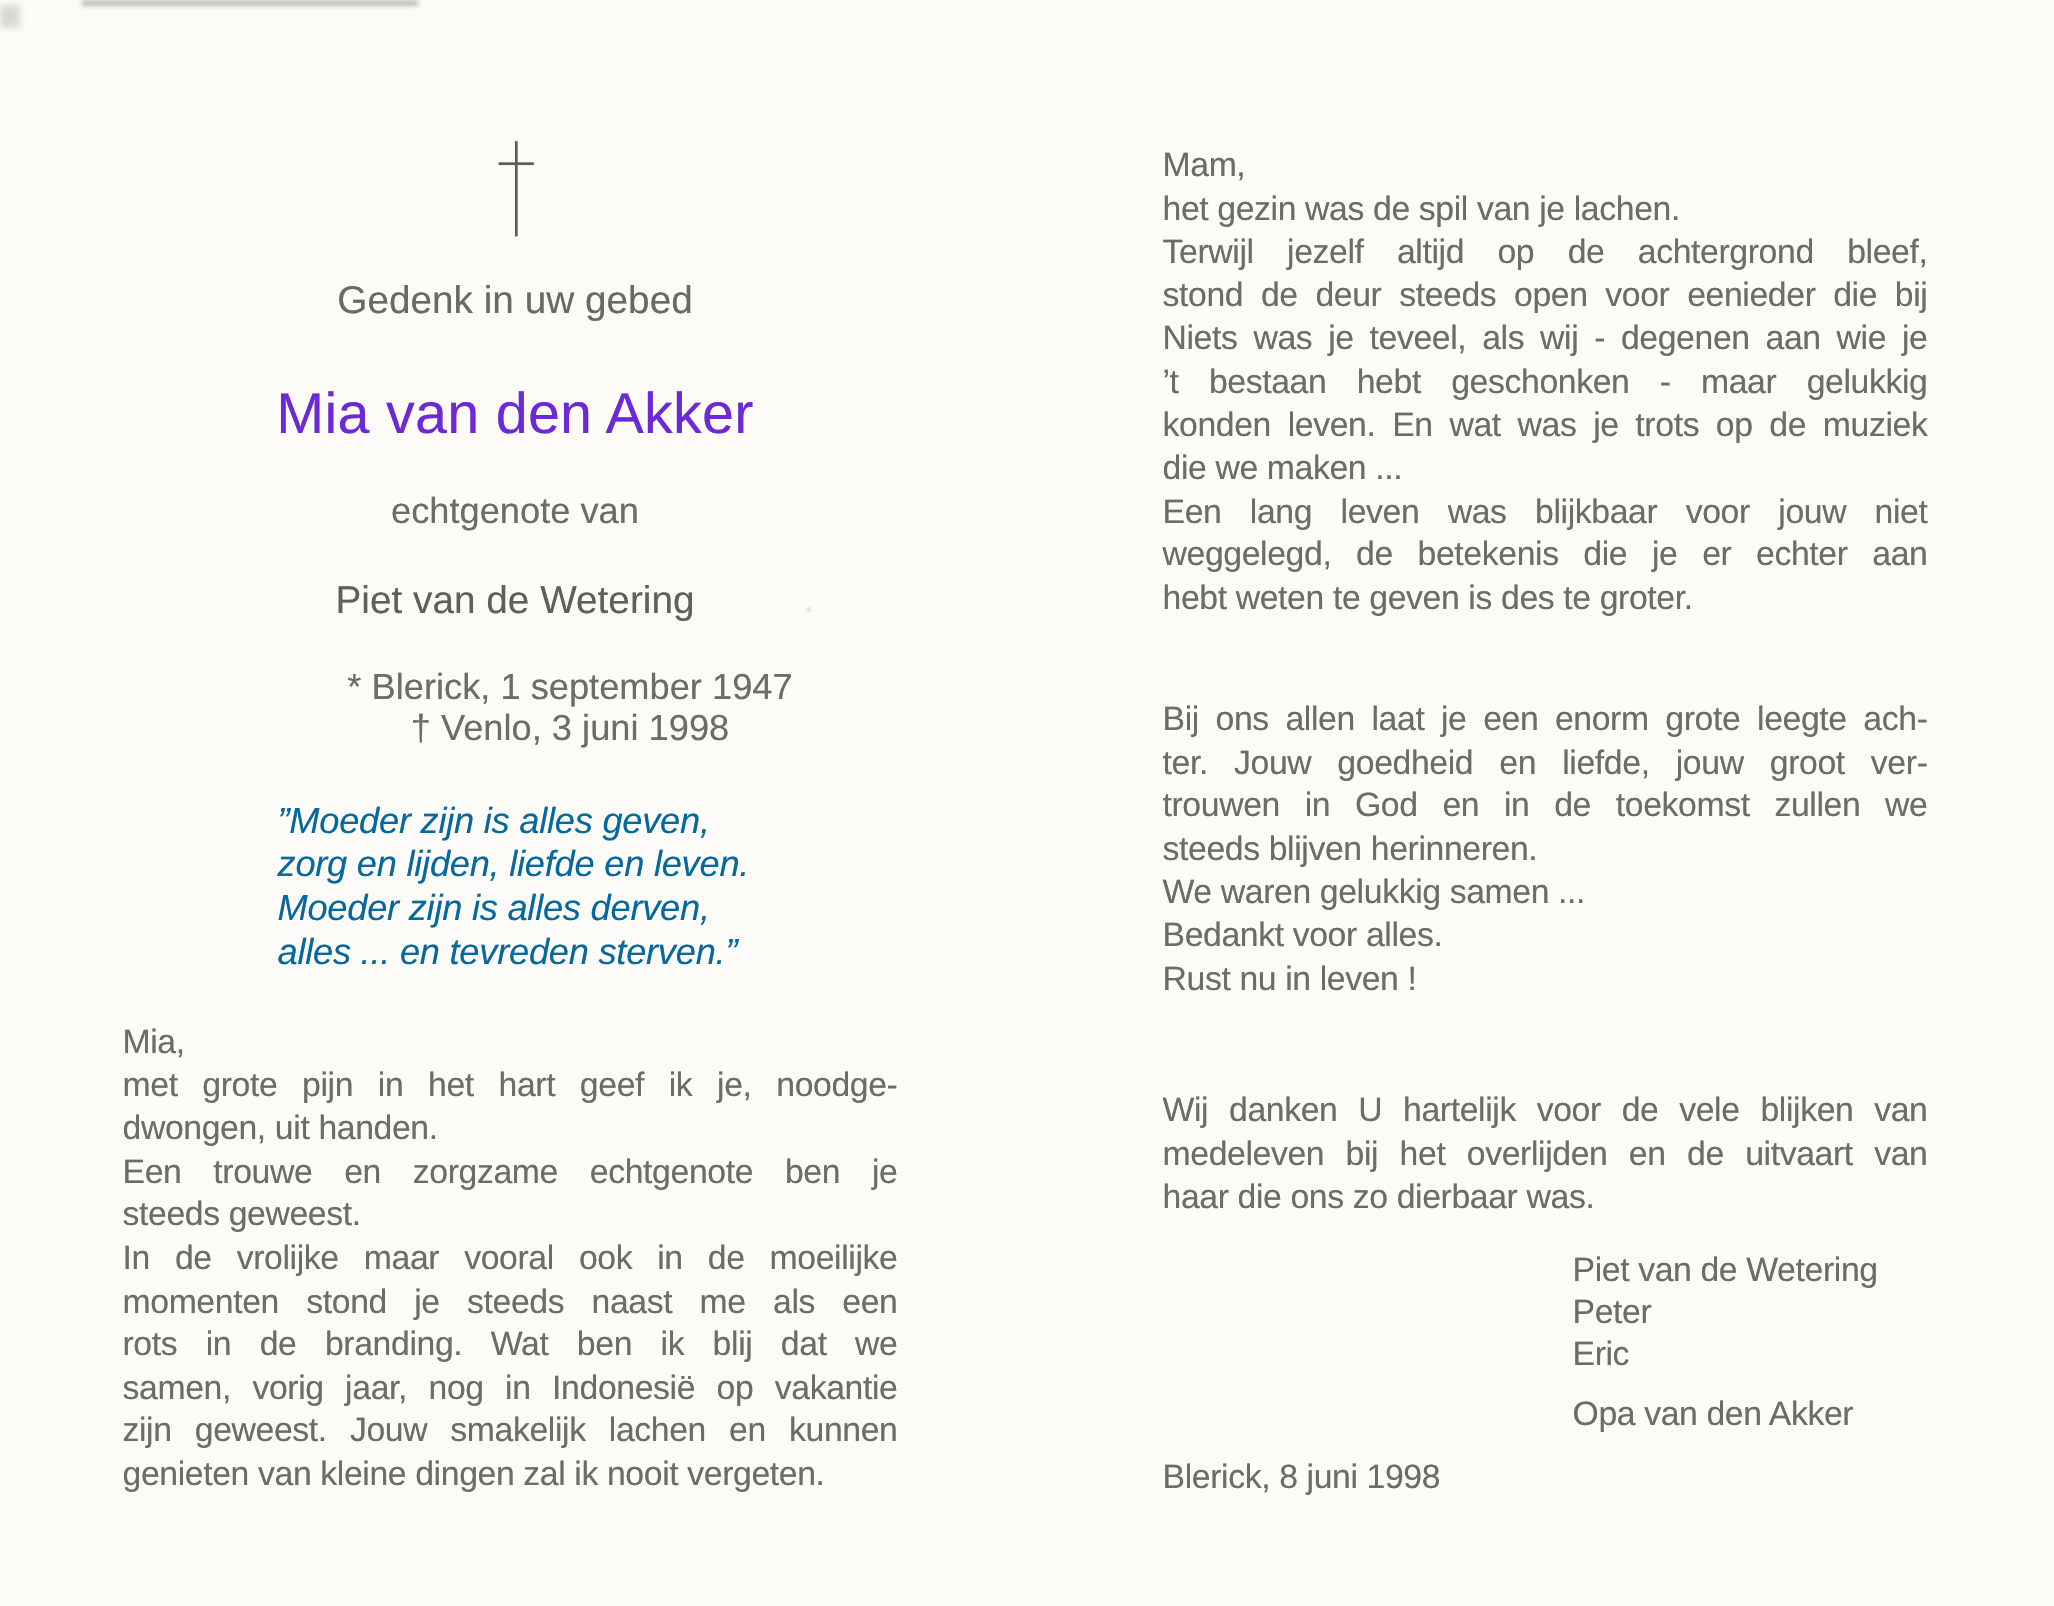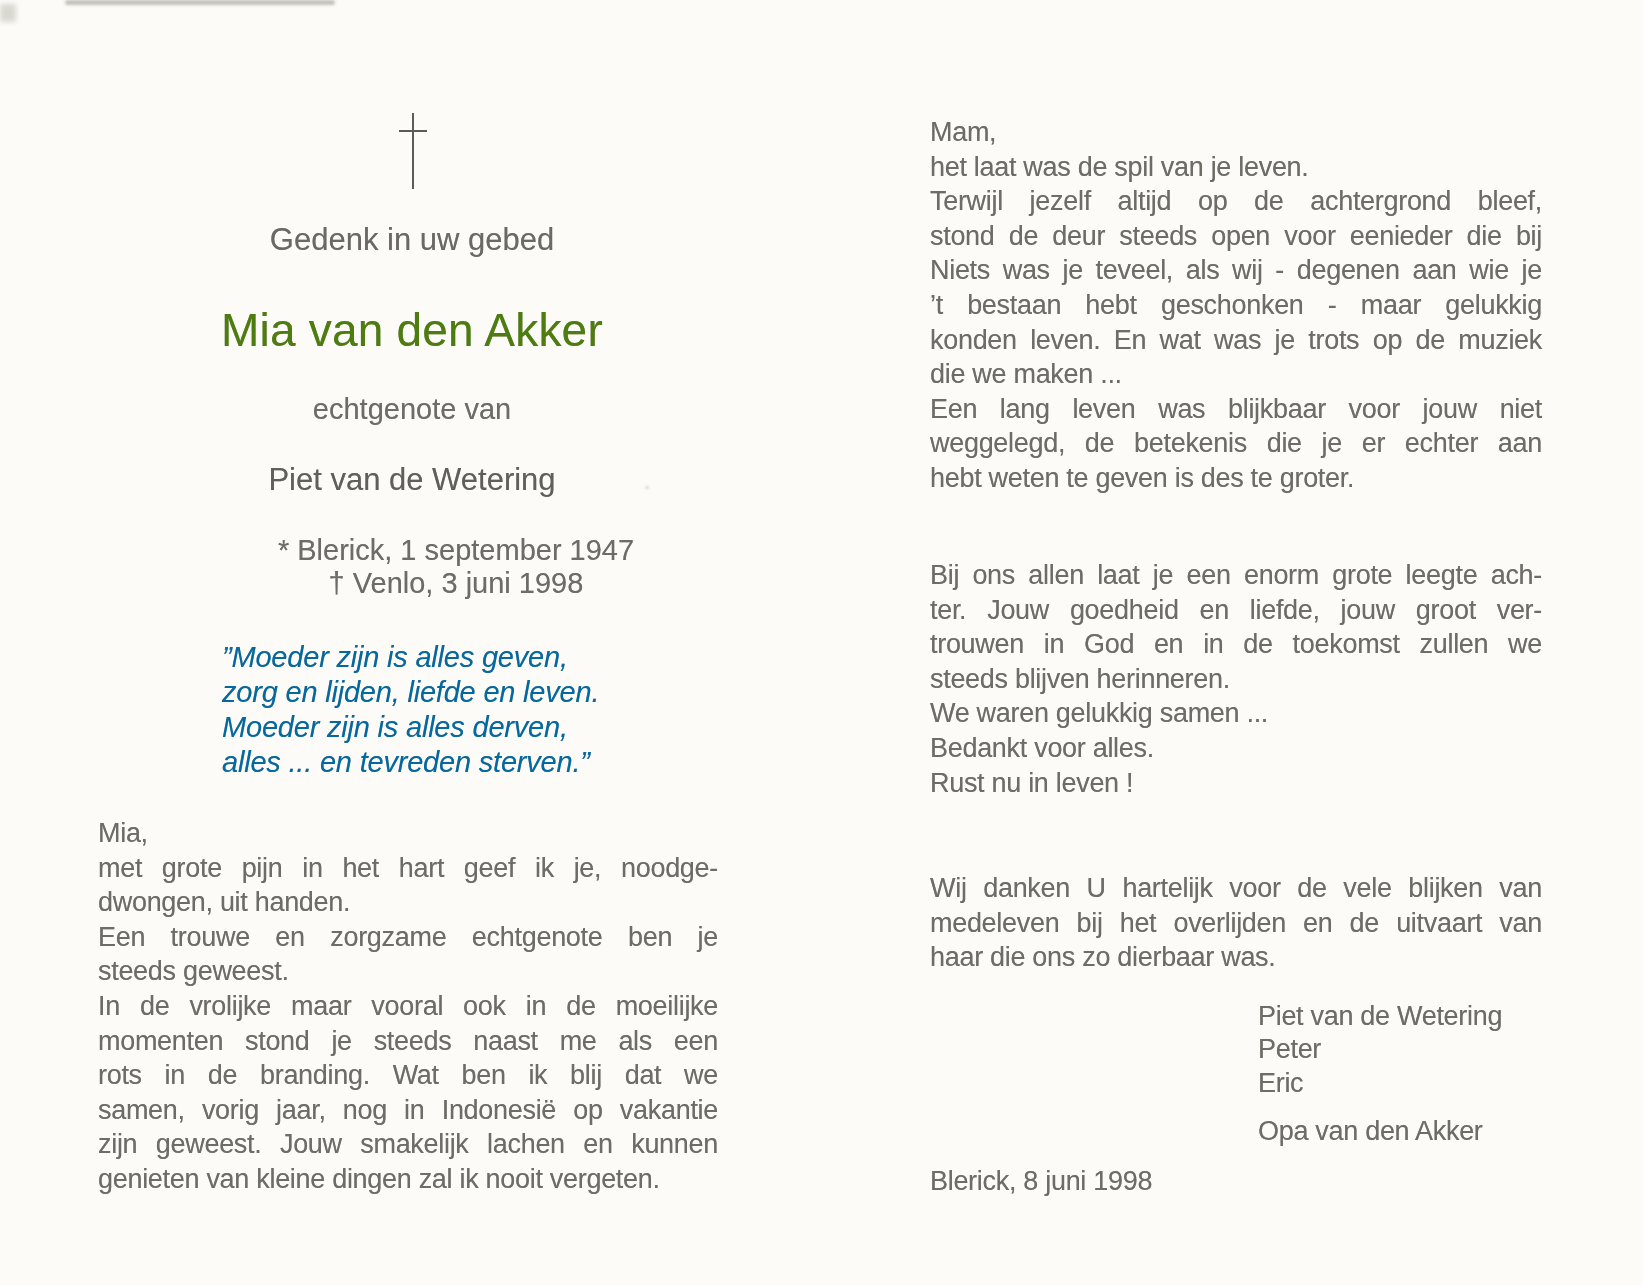--- a/index.html
+++ b/index.html
@@ -12,21 +12,21 @@
     overflow:hidden;
   }
   .abs{position:absolute;}
   
   .page{position:absolute;top:0;height:1285px;}
   #page-left{left:0;width:824px;}
   #page-right{left:930px;width:612px;}
   .ctr{left:0;width:100%;text-align:center;}
   .soft{text-shadow:0 0 .45px rgba(109,108,102,.55);}
   .heading{font-size:31px;line-height:36px;color:#6a6963;}
-  .bigname{font-size:46px;line-height:52px;color:#4d7c0f;letter-spacing:.2px;}
+  .bigname{font-size:46px;line-height:52px;color:#6d28d9;letter-spacing:.2px;}
   .subline{font-size:29px;line-height:36px;}
   .spouse{font-size:31px;line-height:36px;color:#605f59;}
   .dates{font-size:29px;line-height:33px;}
   .poem{font-size:29px;line-height:35px;font-style:italic;letter-spacing:-.2px;color:#0369a1;}
   .body-par{font-size:27px;letter-spacing:-.3px;}
   .body-par .ln{line-height:34.6px;}
   .names{font-size:27px;letter-spacing:-.3px;}
   .names .ln{line-height:33.4px;}
   .j{text-align:justify;text-align-last:justify;}
   .l{text-align:left;}
@@ -85,21 +85,21 @@
     <div class="ln j">samen, vorig jaar, nog in Indonesië op vakantie</div>
     <div class="ln j">zijn geweest. Jouw smakelijk lachen en kunnen</div>
     <div class="ln l">genieten van kleine dingen zal ik nooit vergeten.</div>
   </div>
 </div>
 
 <div id="page-right" class="page">
 
   <div class="abs body-par soft" style="left:0;top:115px;width:612px;">
     <div class="ln l">Mam,</div>
-    <div class="ln l">het laat was de spil van je leven.</div>
+    <div class="ln l">het gezin was de spil van je lachen.</div>
     <div class="ln j">Terwijl jezelf altijd op de achtergrond bleef,</div>
     <div class="ln j">stond de deur steeds open voor eenieder die bij</div>
     <div class="ln j">Niets was je teveel, als wij - degenen aan wie je</div>
     <div class="ln j">’t bestaan hebt geschonken - maar gelukkig</div>
     <div class="ln j">konden leven. En wat was je trots op de muziek</div>
     <div class="ln l">die we maken ...</div>
     <div class="ln j">Een lang leven was blijkbaar voor jouw niet</div>
     <div class="ln j">weggelegd, de betekenis die je er echter aan</div>
     <div class="ln l">hebt weten te geven is des te groter.</div>
   </div>

